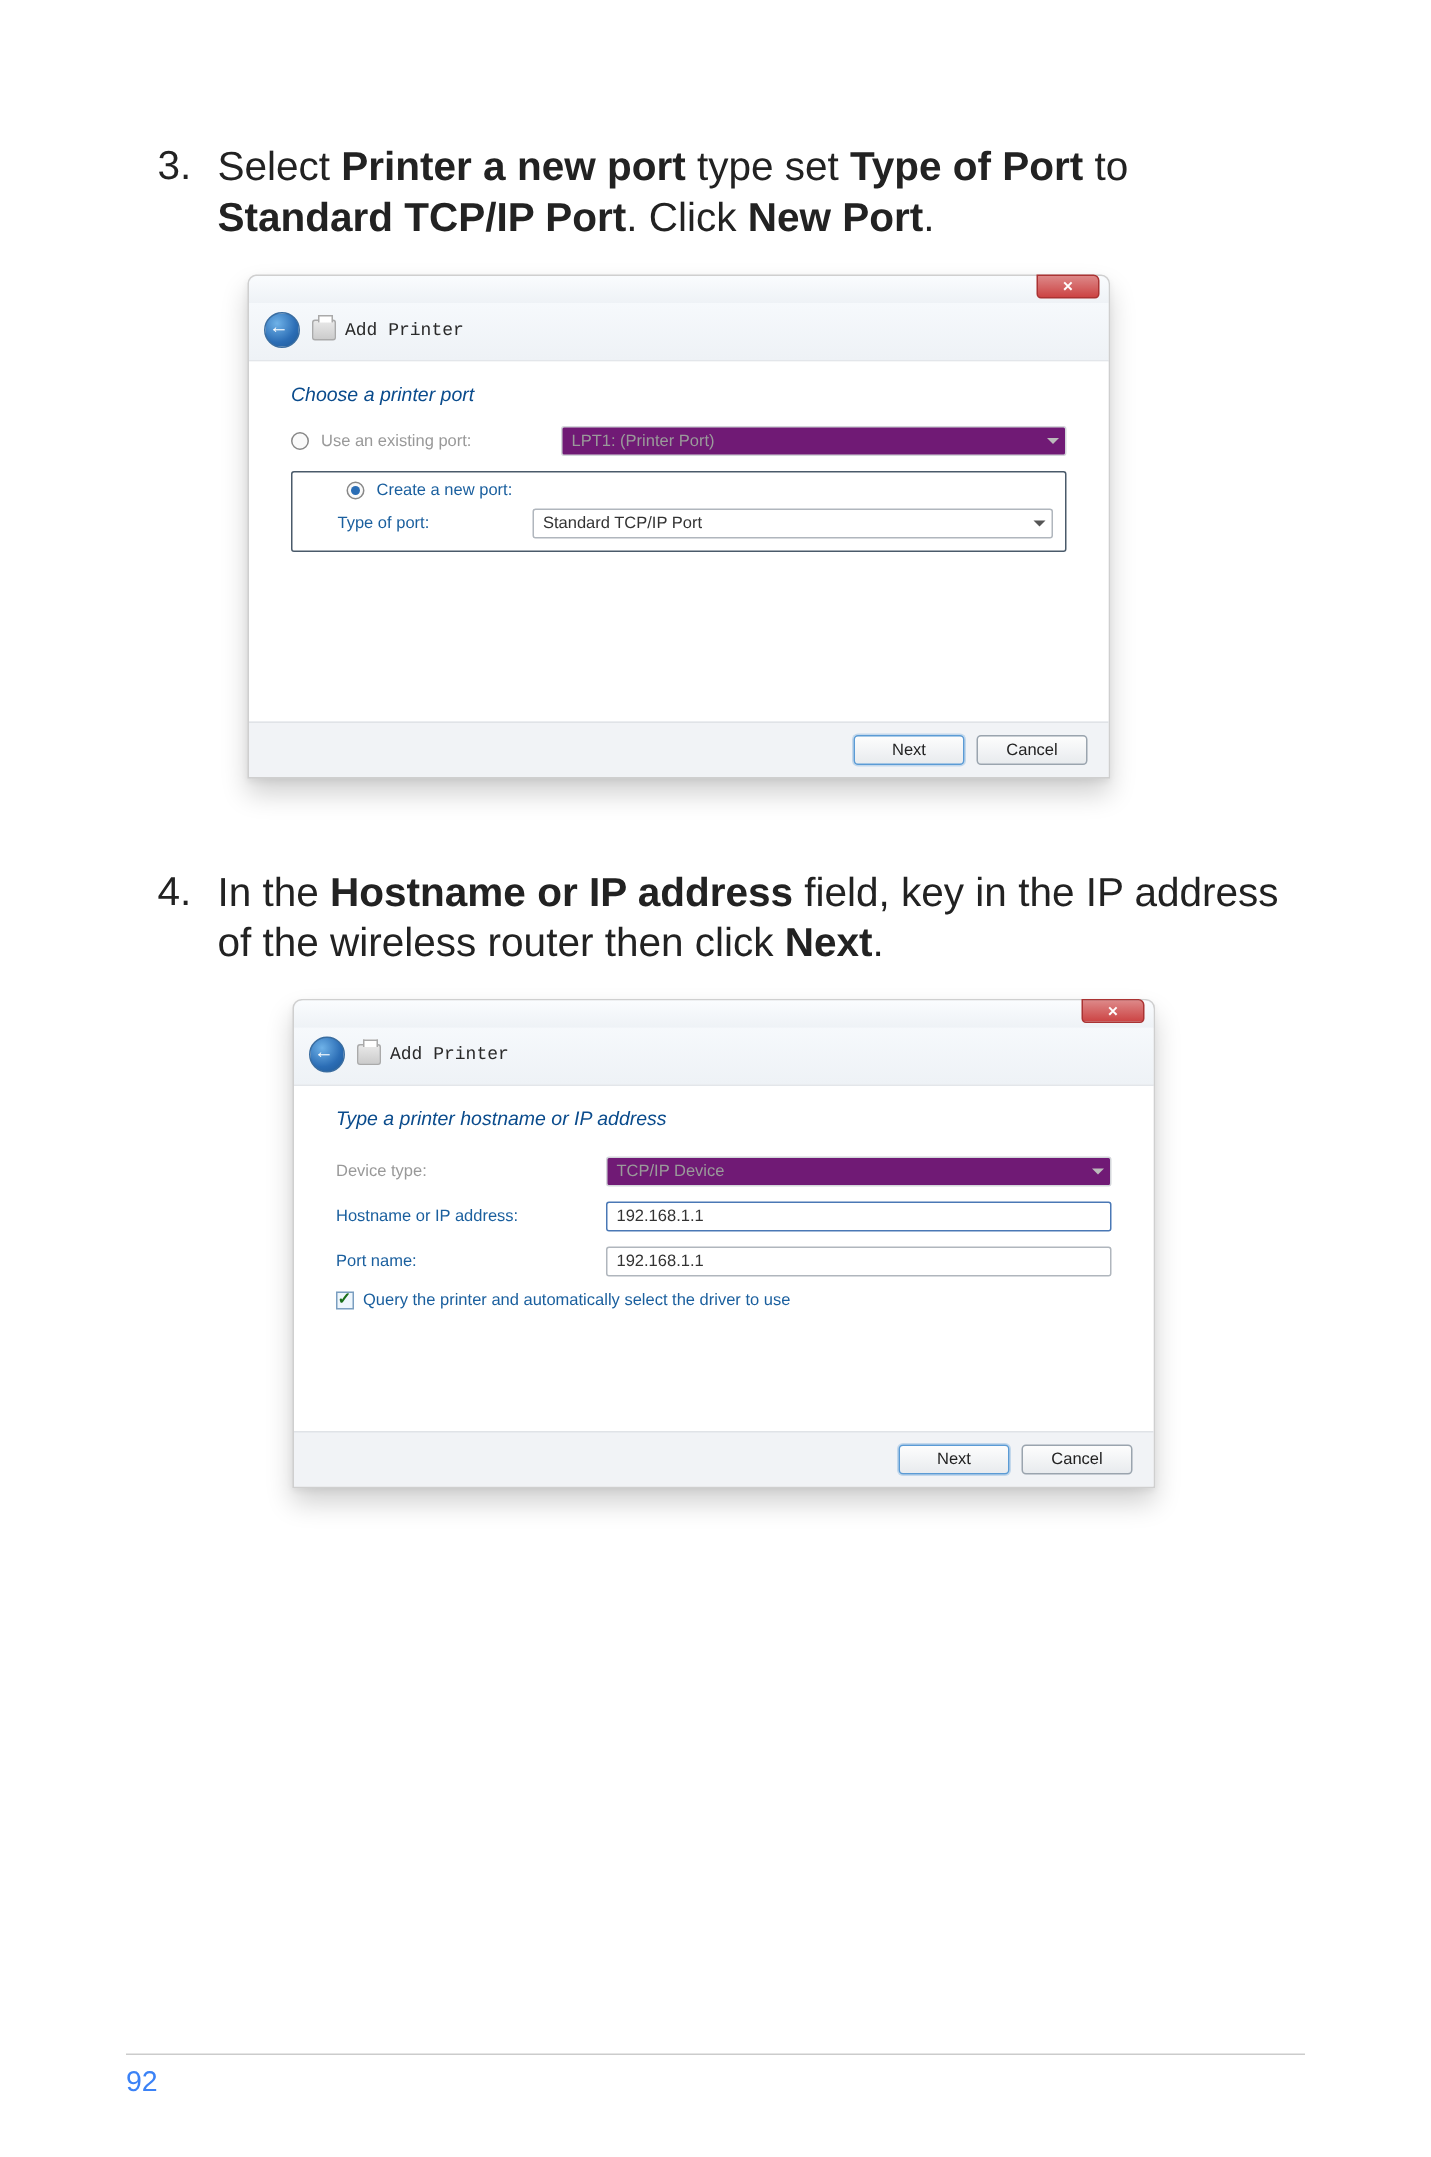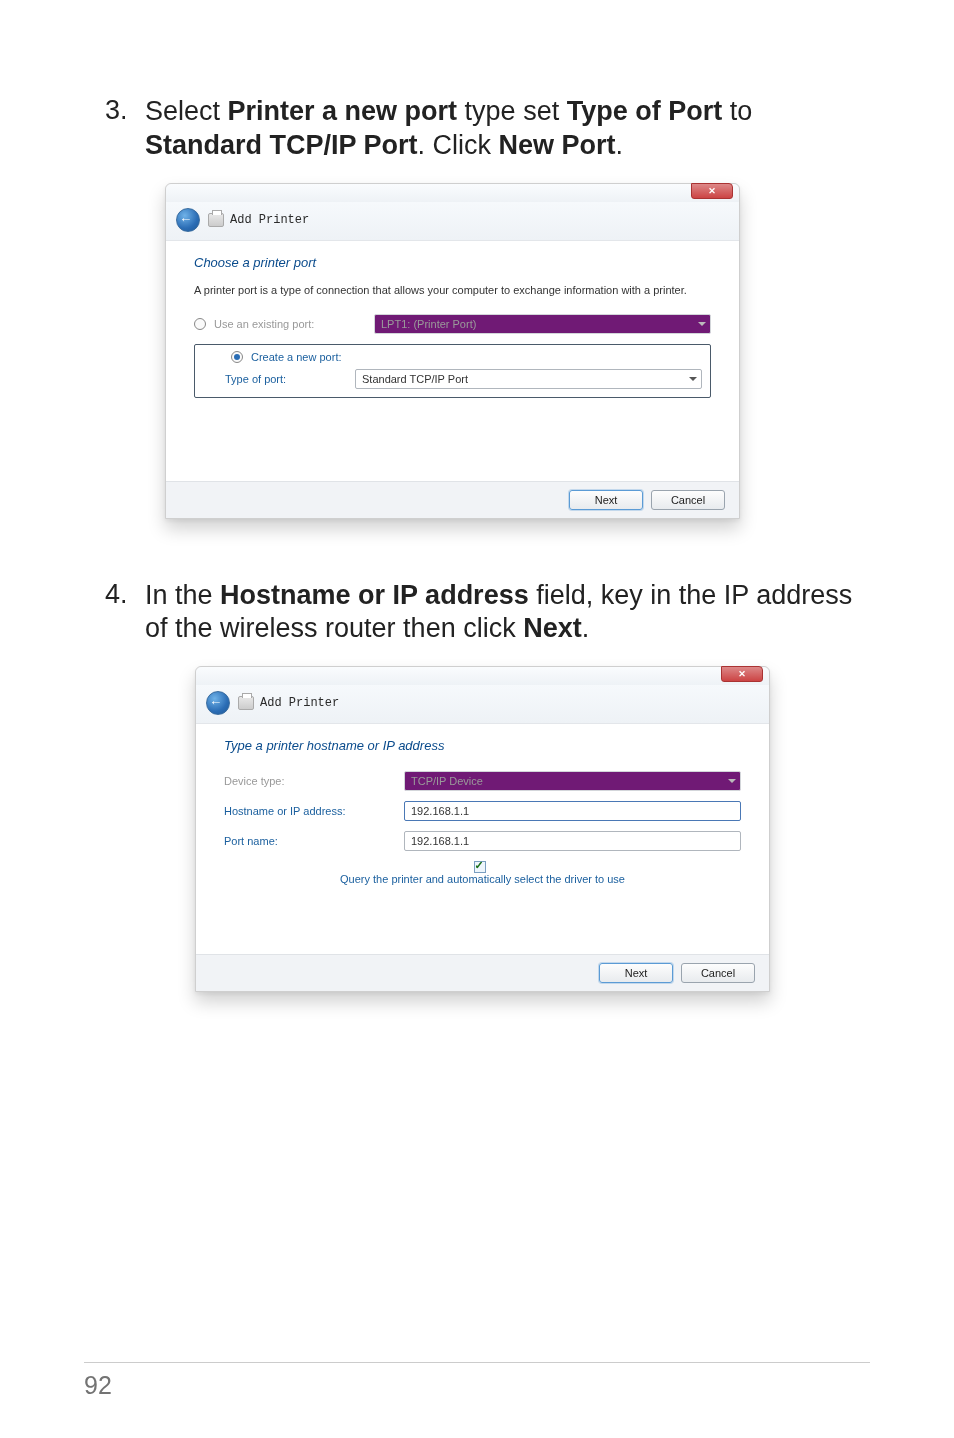--- a/index.html
+++ b/index.html
@@ -262,22 +262,22 @@
   .page-footer {
     position: absolute;
     bottom: 38px;
     left: 84px;
     right: 84px;
     border-top: 1px solid #ccc;
     padding-top: 8px;
   }
   .page-num {
     font-family: "Myriad Pro", Arial, sans-serif;
-    font-size: 25px;
-    color: #737373;
+    font-size: 19px;
+    color: #3b82f6;
   }
 </style>
 </head>
 <body>
 
 <div class="page-content">
 
   <div class="step">
     <div class="step-number">3.</div>
     <div class="step-text">
@@ -289,21 +289,20 @@
     <div class="dialog-topbar">
       <div class="dialog-close">✕</div>
     </div>
     <div class="dialog-header">
       <div class="back-btn"></div>
       <div class="printer-glyph"></div>
       <div class="dialog-title">Add Printer</div>
     </div>
     <div class="dialog-body">
       <div class="dialog-heading">Choose a printer port</div>
-      <div class="dialog-desc">A printer port is a type of connection that allows your computer to exchange information with a printer.</div>
 
       <div class="form-row">
         <div class="radio"></div>
         <div class="field-label disabled">Use an existing port:</div>
         <div class="select-wrap">
           <div class="field-input disabled select">LPT1: (Printer Port)</div>
           <div class="select-arrow disabled"></div>
         </div>
       </div>
 
@@ -357,21 +356,21 @@
       <div class="form-row">
         <div class="field-label" style="width:180px;">Hostname or IP address:</div>
         <input class="field-input" style="border-color: rgb(74, 120, 181);" value="192.168.1.1">
       </div>
 
       <div class="form-row">
         <div class="field-label" style="width:180px;">Port name:</div>
         <input class="field-input" value="192.168.1.1" style="">
       </div>
 
-      <div class="form-row" style="margin-top:6px;flex-direction:column;">
+      <div class="form-row" style="margin-top:6px;">
         <div class="checkbox checked"></div>
         <div class="checklabel">Query the printer and automatically select the driver to use</div>
       </div>
     </div>
     <div class="dialog-footer">
       <div class="dlg-btn primary">Next</div>
       <div class="dlg-btn">Cancel</div>
     </div>
   </div>
 

